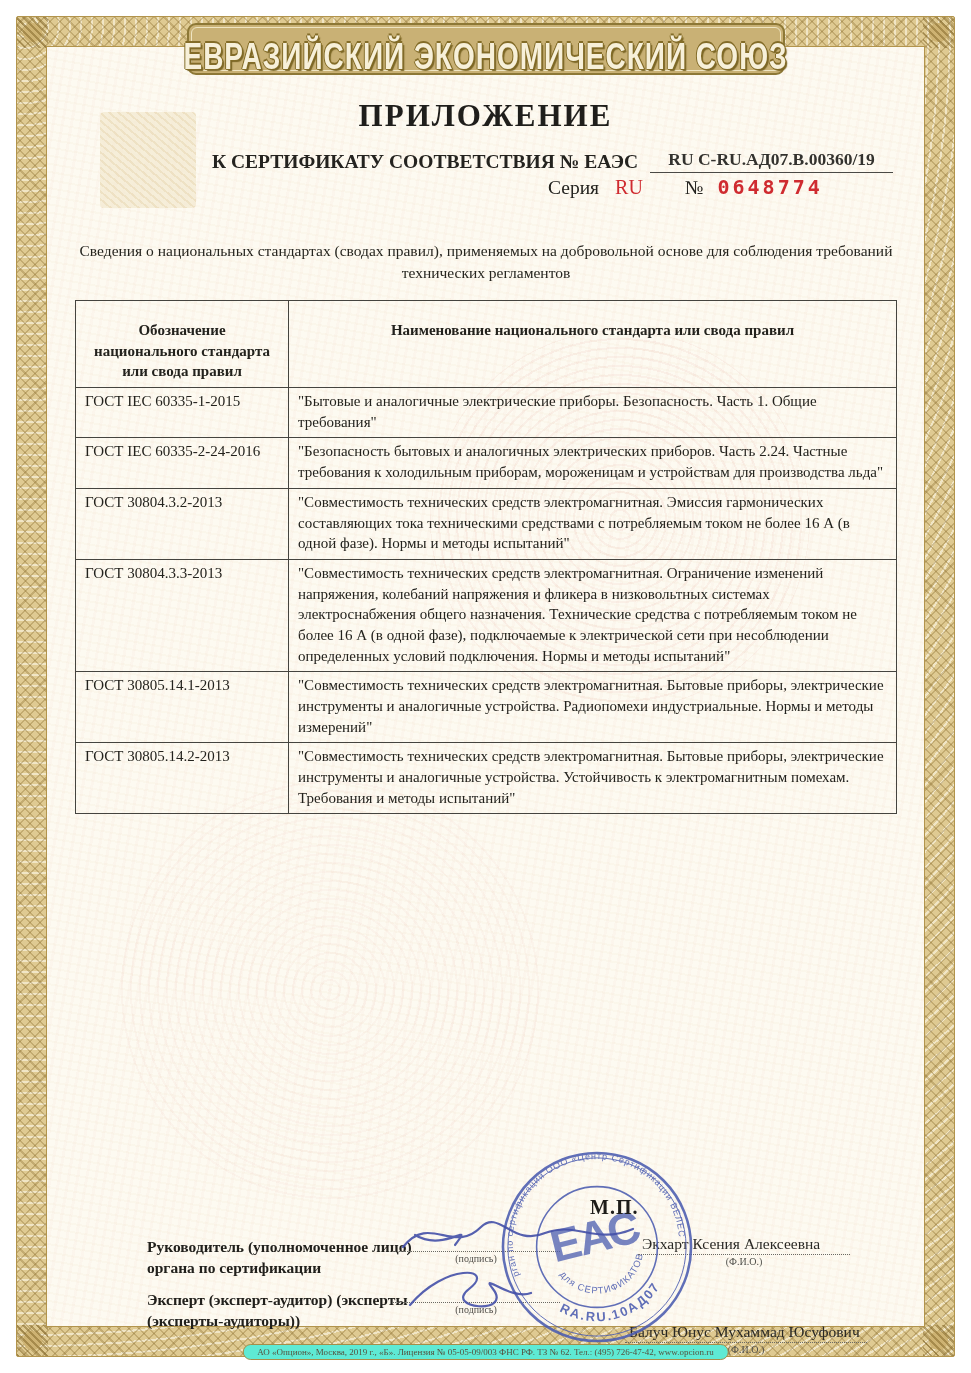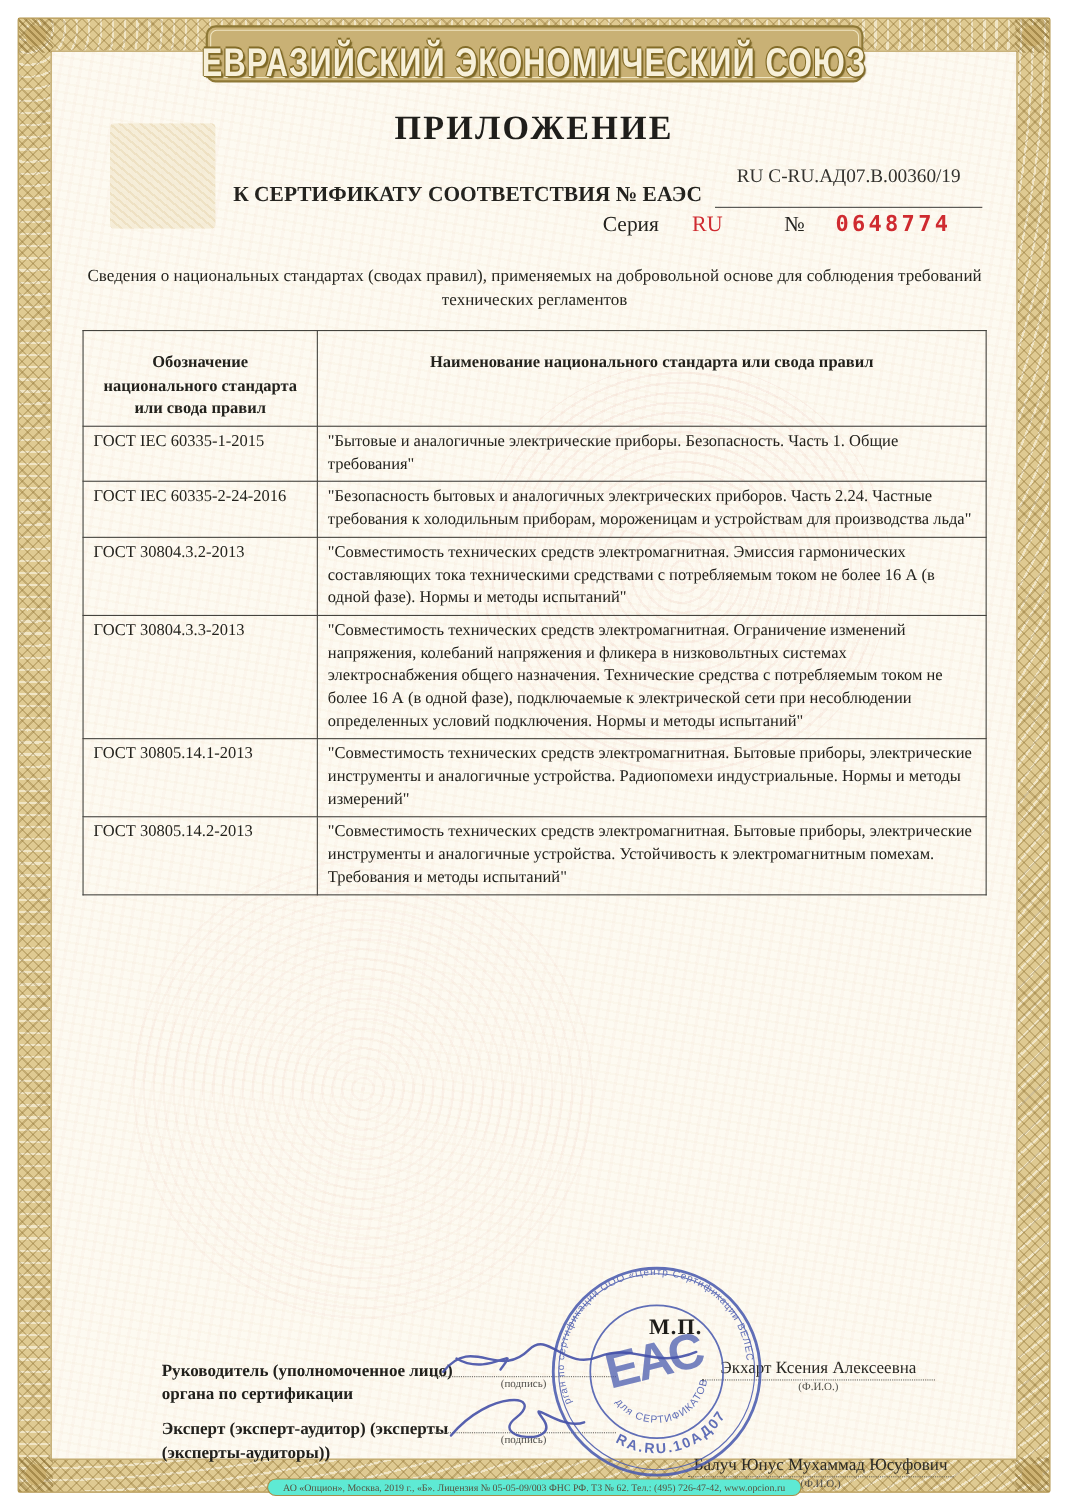--- a/index.html
+++ b/index.html
@@ -77,25 +77,25 @@
     position:absolute; top:98px; width:100%;
     text-align:center; font-weight:700; font-size:31px; letter-spacing:2px; color:#1f1e1b;
   }
   .cert-line{
     position:absolute; top:149px; left:212px; right:78px;
     display:flex; align-items:flex-end; gap:12px;
   }
   .cert-line-label{ font-weight:700; font-size:19.5px; white-space:nowrap; }
   .cert-number{
     flex:1; border-bottom:1.3px solid #4a4a46; text-align:center;
-    font-size:17.5px; color:#33322e; padding-bottom:18px; white-space:nowrap;
+    font-size:17.5px; color:#33322e; padding-bottom:2px; white-space:nowrap;font-weight:bold;
   }
   .series-row{
-    position:absolute; top:191px; left:548px;
-    display:flex; align-items:baseline; gap:28px; font-size:19.5px;
+    position:absolute; top:175px; left:548px;
+    display:flex; align-items:baseline; gap:14px; font-size:19.5px;
   }
   .series-value{ color:#cf2b30; font-weight:400; font-size:20px; margin-left:2px;}
   .num-sign{ margin-left:28px; }
   .blank-number{
     color:#cf2b30; font-family:"DejaVu Sans Mono", monospace;
     font-size:20px; letter-spacing:3px; font-weight:700;
   }
   .intro{
     position:absolute; top:240px; left:76px; width:820px;
     text-align:center; font-size:15.5px; line-height:1.45; color:#26251f;
@@ -120,21 +120,21 @@
     position:absolute; border-bottom:1.4px dotted #6b6a64; width:168px; left:392px;
   }
   .sig-line .cap{
     position:absolute; top:2px; width:100%; text-align:center;
     font-size:10px; color:#4f4e49;
   }
   .sl1{ top:1251px; } .sl2{ top:1302px; }
   .name-block{ position:absolute; font-size:15.5px; color:#2a2925; }
   .nb1{ left:638px; top:1235px; width:212px; }
   .nb2{ left:625px; top:1323px; width:242px; }
-  .name-block .nm{ border-bottom:1.2px dotted #6b6a64; padding:0 4px 1px 4px; white-space:nowrap;text-align:center; }
+  .name-block .nm{ border-bottom:1.2px dotted #6b6a64; padding:0 4px 1px 4px; white-space:nowrap; }
   .name-block .cap{ text-align:center; font-size:10px; color:#4f4e49; margin-top:1px; }
   .mp-mark{
     position:absolute; left:590px; top:1196px;
     font-weight:700; font-size:20px; letter-spacing:1px; color:#1d1c19; z-index:6;
   }
   .stamp-wrap{ position:absolute; left:498px; top:1148px; width:198px; height:198px; opacity:.88; z-index:4;}
   .sig-ink{ position:absolute; left:385px; top:1205px; z-index:5; }
   
   .footer-pill{
     position:absolute; left:50%; bottom:13px; transform:translateX(-50%);

